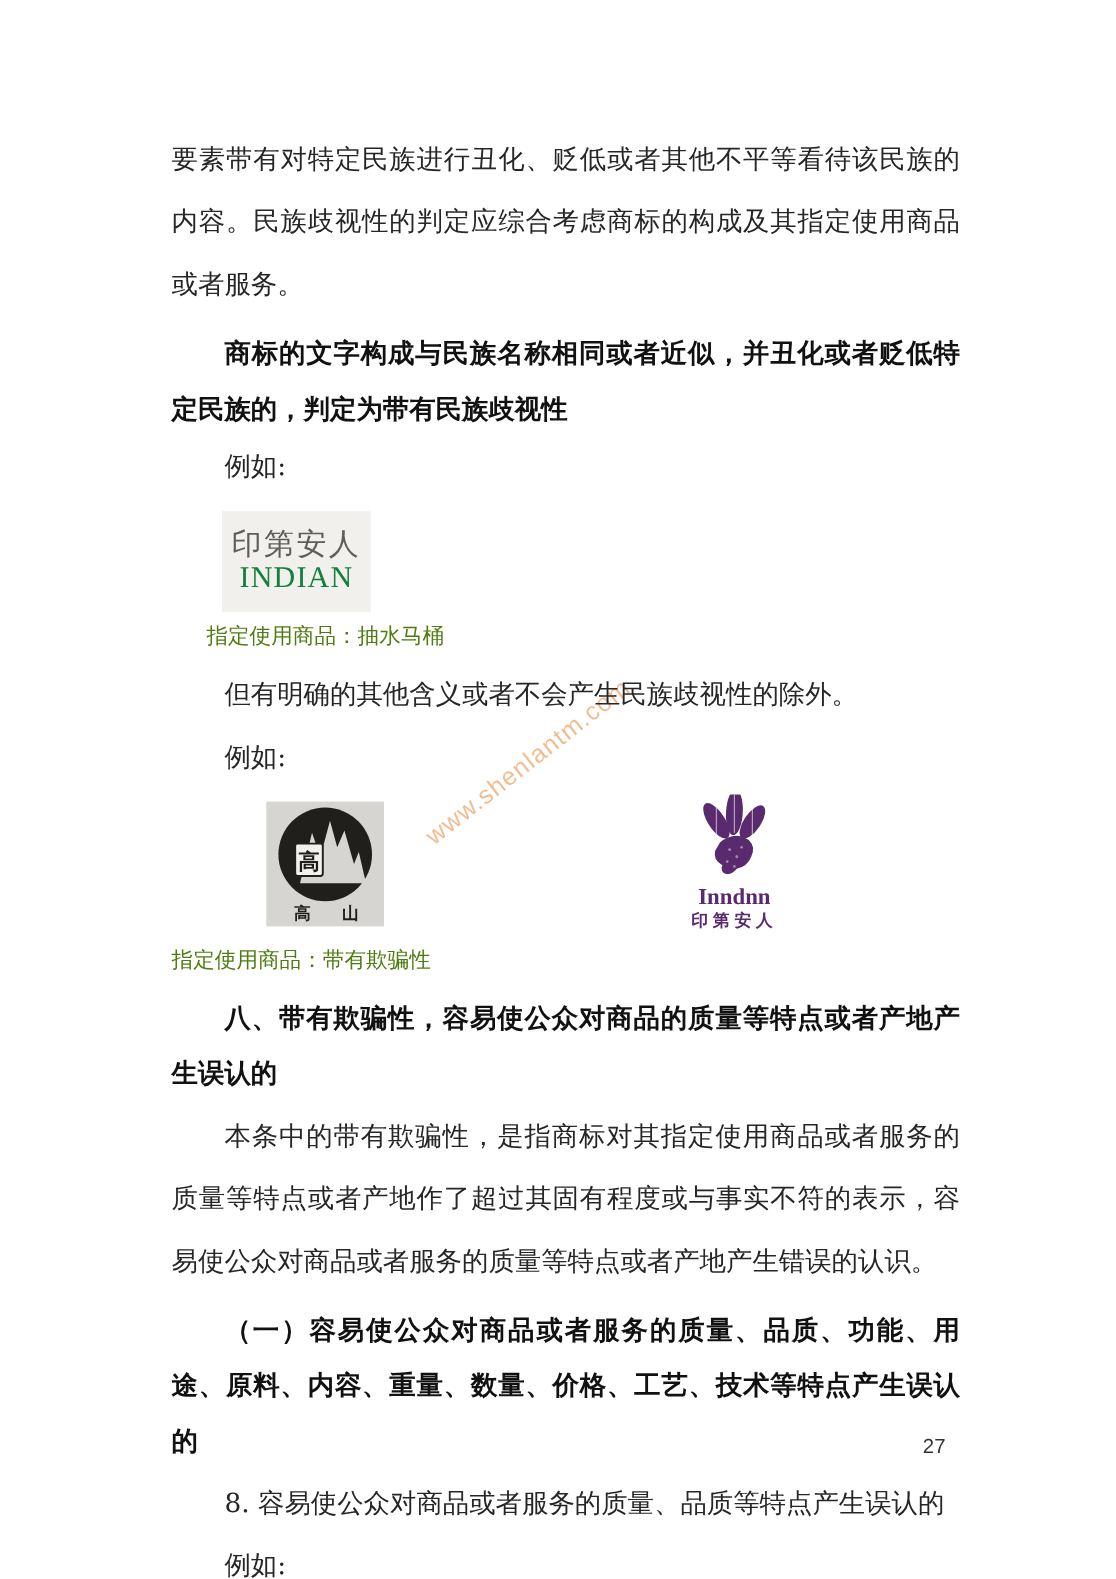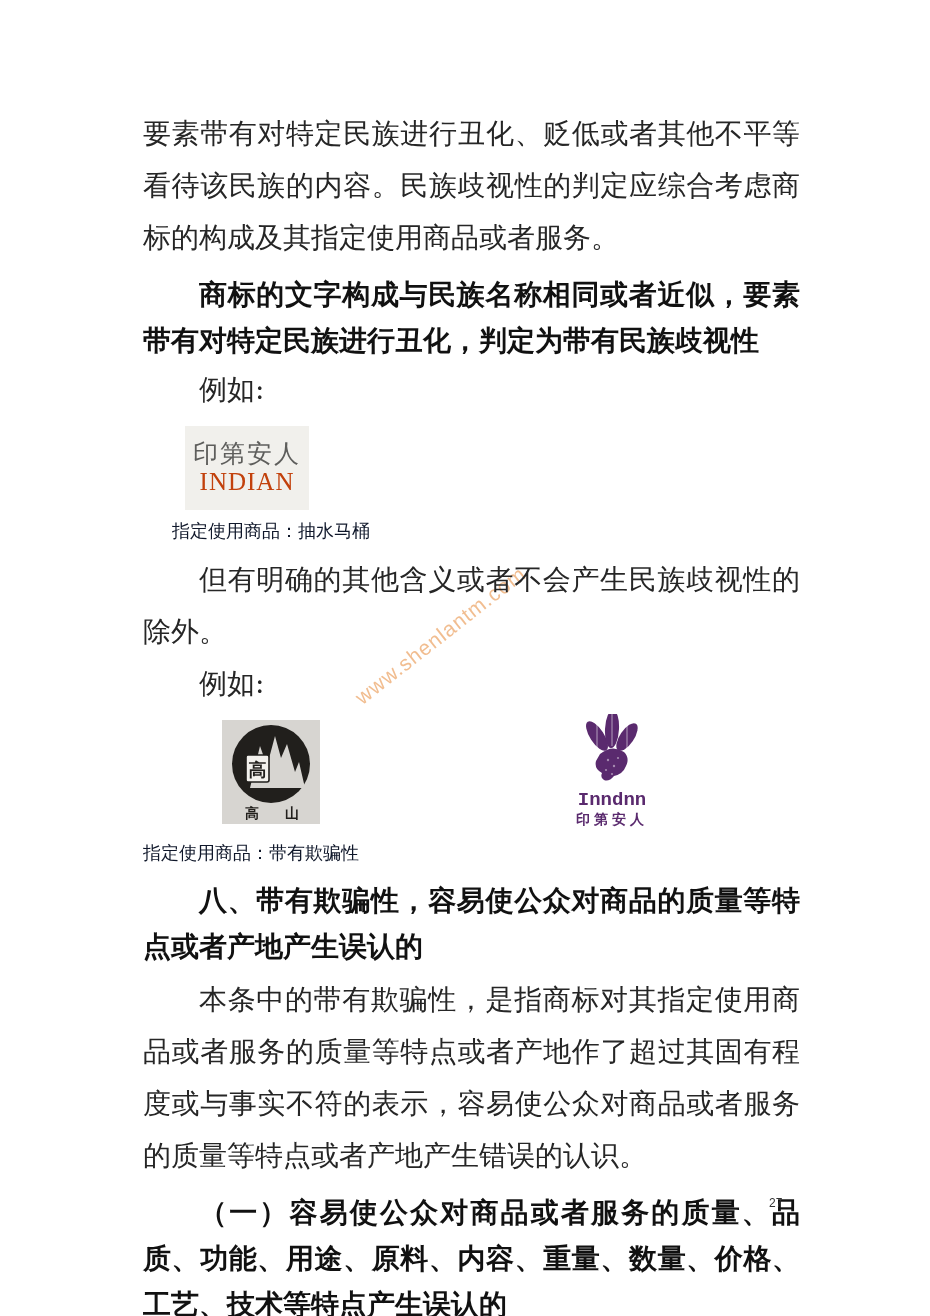--- a/index.html
+++ b/index.html
@@ -16,38 +16,38 @@
 
   .content {
     position: absolute;
     top: 108px;
     left: 143px;
     width: 657px;
     color: #232323;
   }
 
   p.body {
-    font-size: 28px;
+    font-size: 22px;
     line-height: 52px;
     text-align: justify;
     color: #262626;
   }
   p.body.bold {
     font-family: "Liberation Sans", sans-serif;
     font-weight: 700;
     line-height: 46px;
     color: #111111;
     margin-top: 8px;
   }
   .indent { text-indent: 2em; }
 
   .caption {
     font-size: 18px;
     line-height: 26px;
-    color: #0f172a;
+    color: #4d7c0f;
     white-space: nowrap;
   }
 
   
   .tm-indian {
     width: 124px;
     height: 84px;
     margin: 10px 0 2px 42px;
     background: #f1f0ec;
     display: flex;
@@ -59,21 +59,21 @@
   .tm-indian .cjk {
     font-size: 25px;
     letter-spacing: 2px;
     color: #5e5e5c;
     line-height: 26px;
   }
   .tm-indian .latin {
     font-family: "Liberation Serif", serif;
     font-size: 25px;
     letter-spacing: 1px;
-    color: #c2410c;
+    color: #15803d;
     line-height: 26px;
   }
   .caption-single { margin: 8px 0 0 29px; }
 
   
   .tm-row {
     position: relative;
     height: 118px;
     margin-top: 4px;
   }
@@ -84,21 +84,21 @@
     background: #d7d5d1;
   }
   .tm-inndnn {
     position: absolute;
     left: 407px; top: 0;
     width: 124px; height: 114px;
     background: #ffffff;
     text-align: center;
   }
   .tm-inndnn .latin {
-    font-family: Liberation Mono, monospace;
+    font-family: Liberation Serif, serif;
     font-weight: 700;
     font-size: 19px;
     letter-spacing: 0px;
     line-height: 20px;
   }
   .tm-inndnn .cjk {
     font-family: "Liberation Sans", sans-serif;
     font-weight: 700;
     font-size: 14px;
     letter-spacing: 4px;
@@ -125,36 +125,36 @@
     color: rgba(238, 178, 125, 0.85);
     white-space: nowrap;
     pointer-events: none;
   }
 
   .page-number {
     position: absolute;
     left: 769px;
     top: 1196px;
     font-family: "Liberation Sans", sans-serif;
-    font-size: 12px;
+    font-size: 17px;
     color: #333333;
   }
 </style>
 </head>
 <body>
 
 <div class="page">
 
   <div class="watermark">www.shenlantm.com</div>
 
   <div class="content">
 
     <p class="body">要素带有对特定民族进行丑化、贬低或者其他不平等看待该民族的内容。民族歧视性的判定应综合考虑商标的构成及其指定使用商品或者服务。</p>
 
-    <p class="body bold indent">商标的文字构成与民族名称相同或者近似，要素带有对特定民族进行丑化，判定为带有民族歧视性</p>
+    <p class="body bold indent">商标的文字构成与民族名称相同或者近似，并丑化或者贬低特定民族的，判定为带有民族歧视性</p>
 
     <p class="body indent">例如:</p>
 
     <div class="tm-indian">
       <div class="cjk">印第安人</div>
       <div class="latin">INDIAN</div>
     </div>
 
     <p class="caption caption-single">指定使用商品：抽水马桶</p>
 

